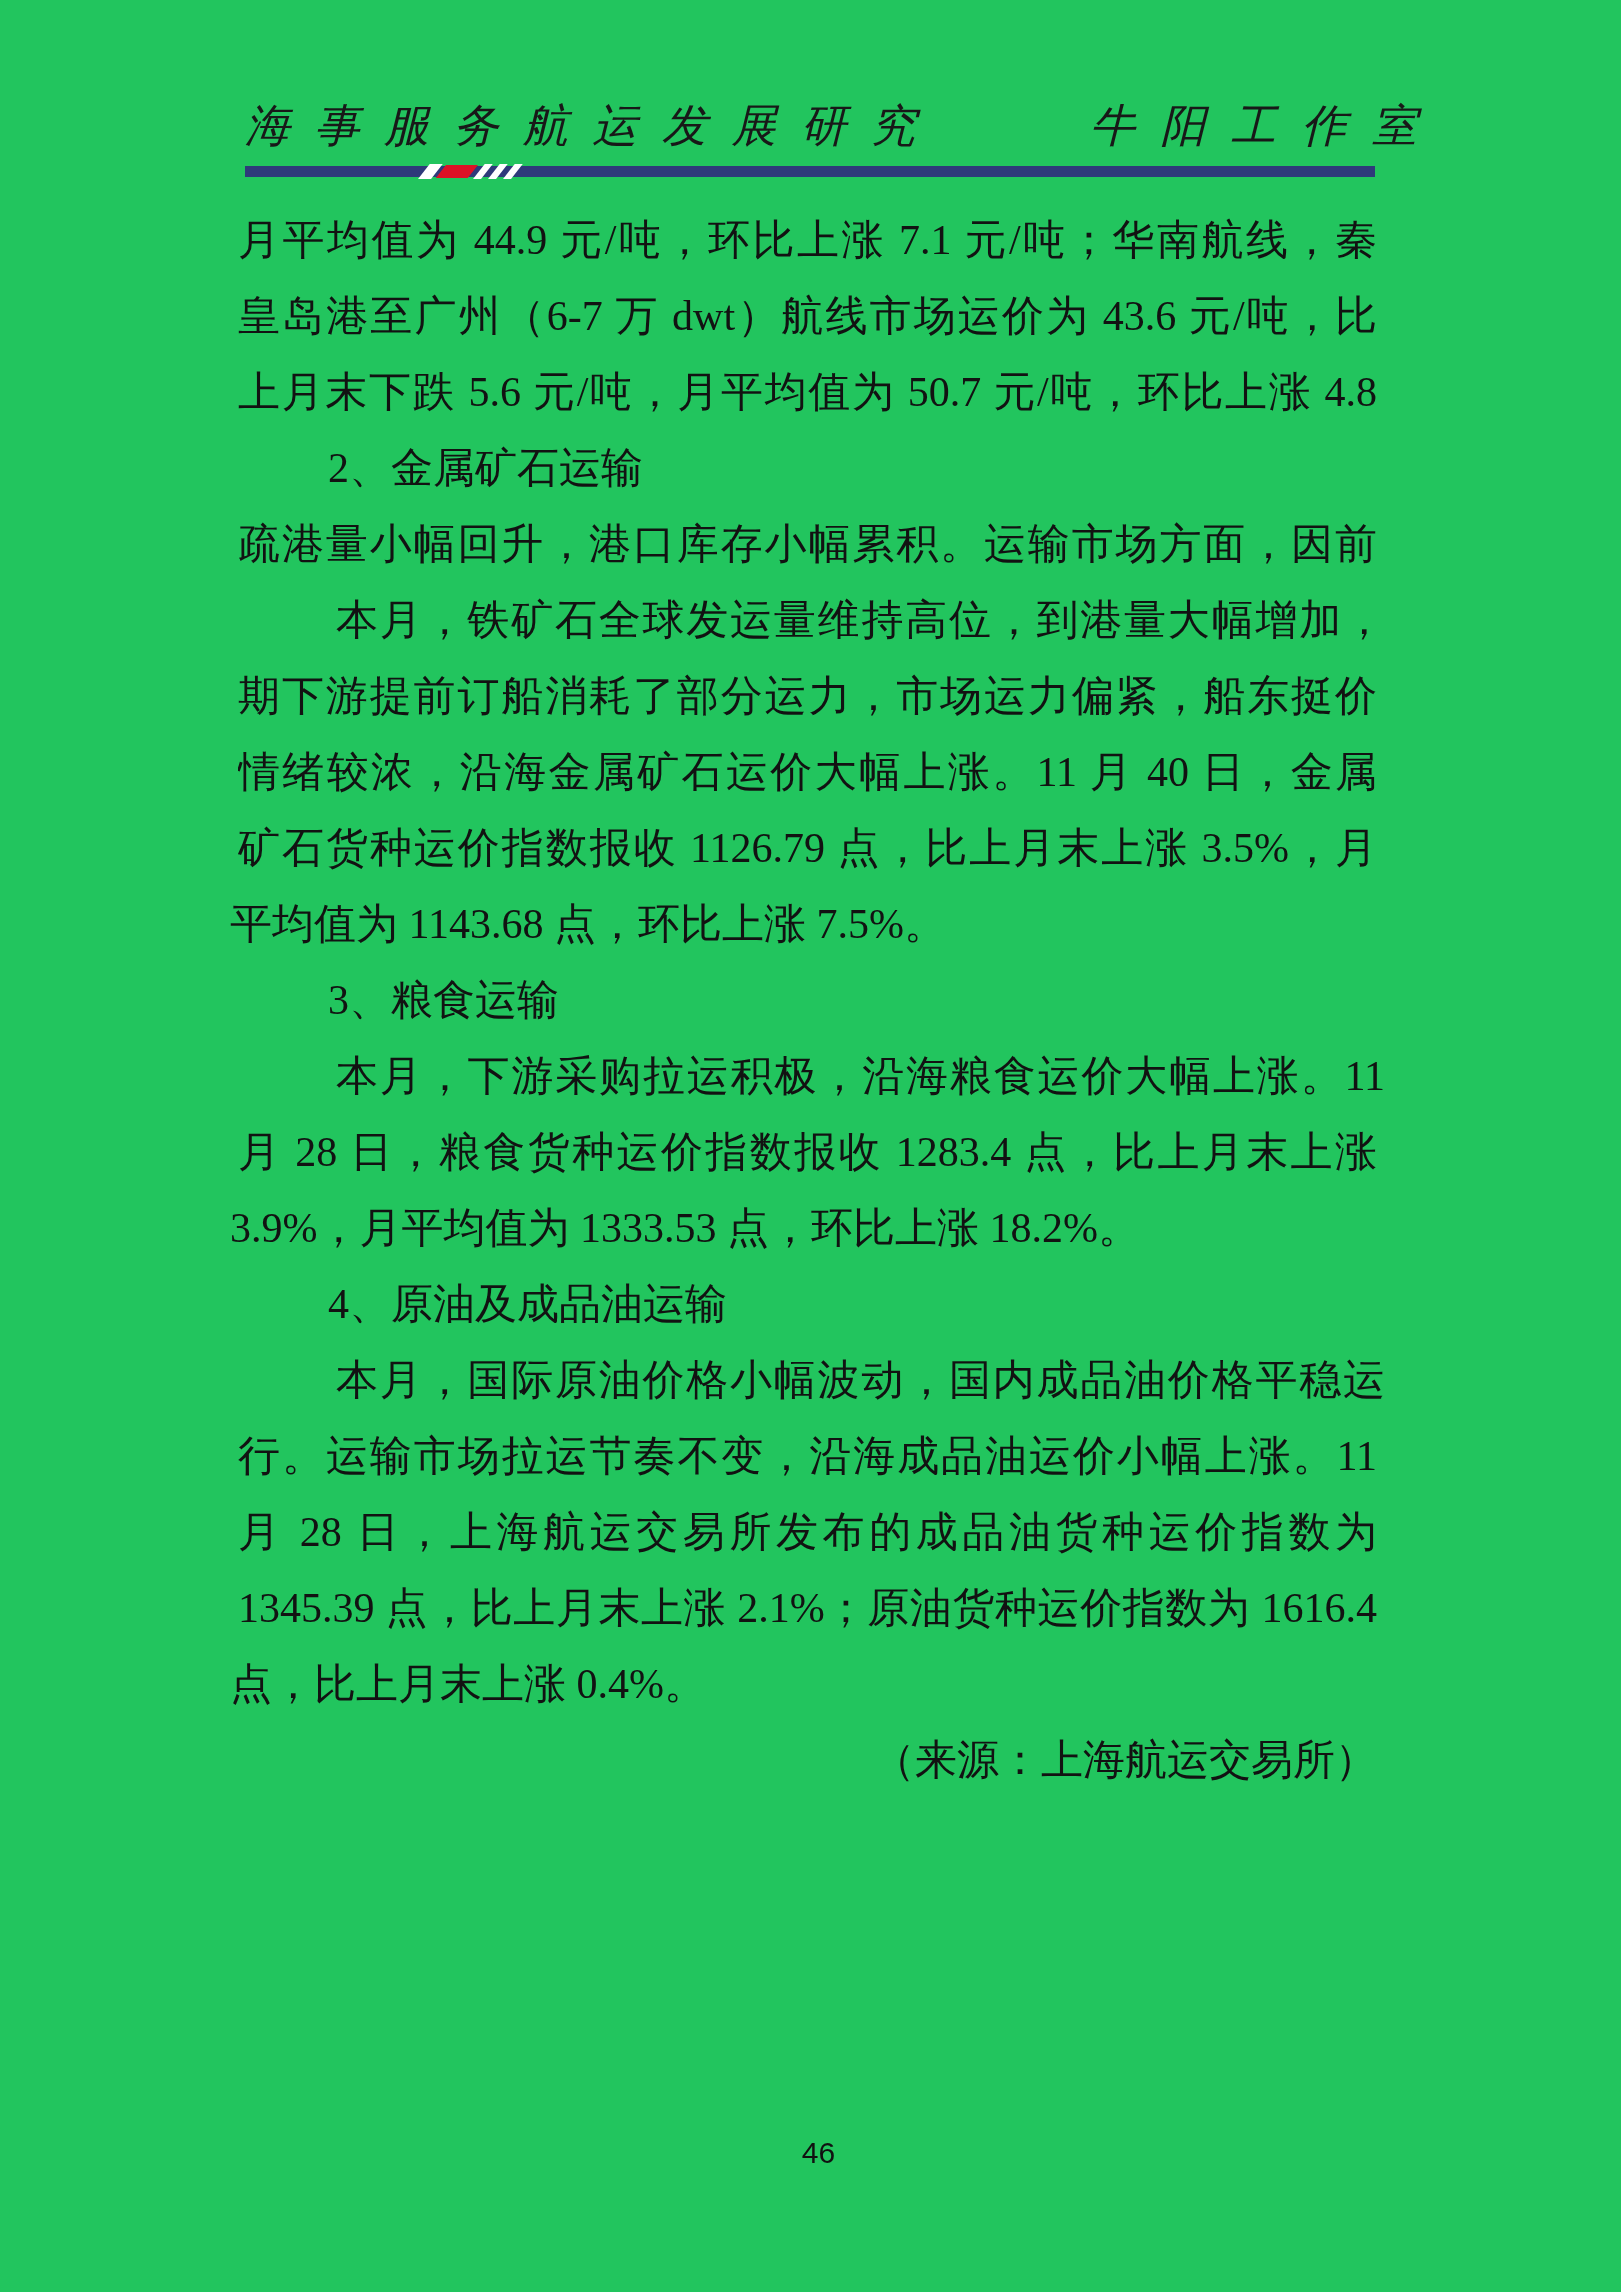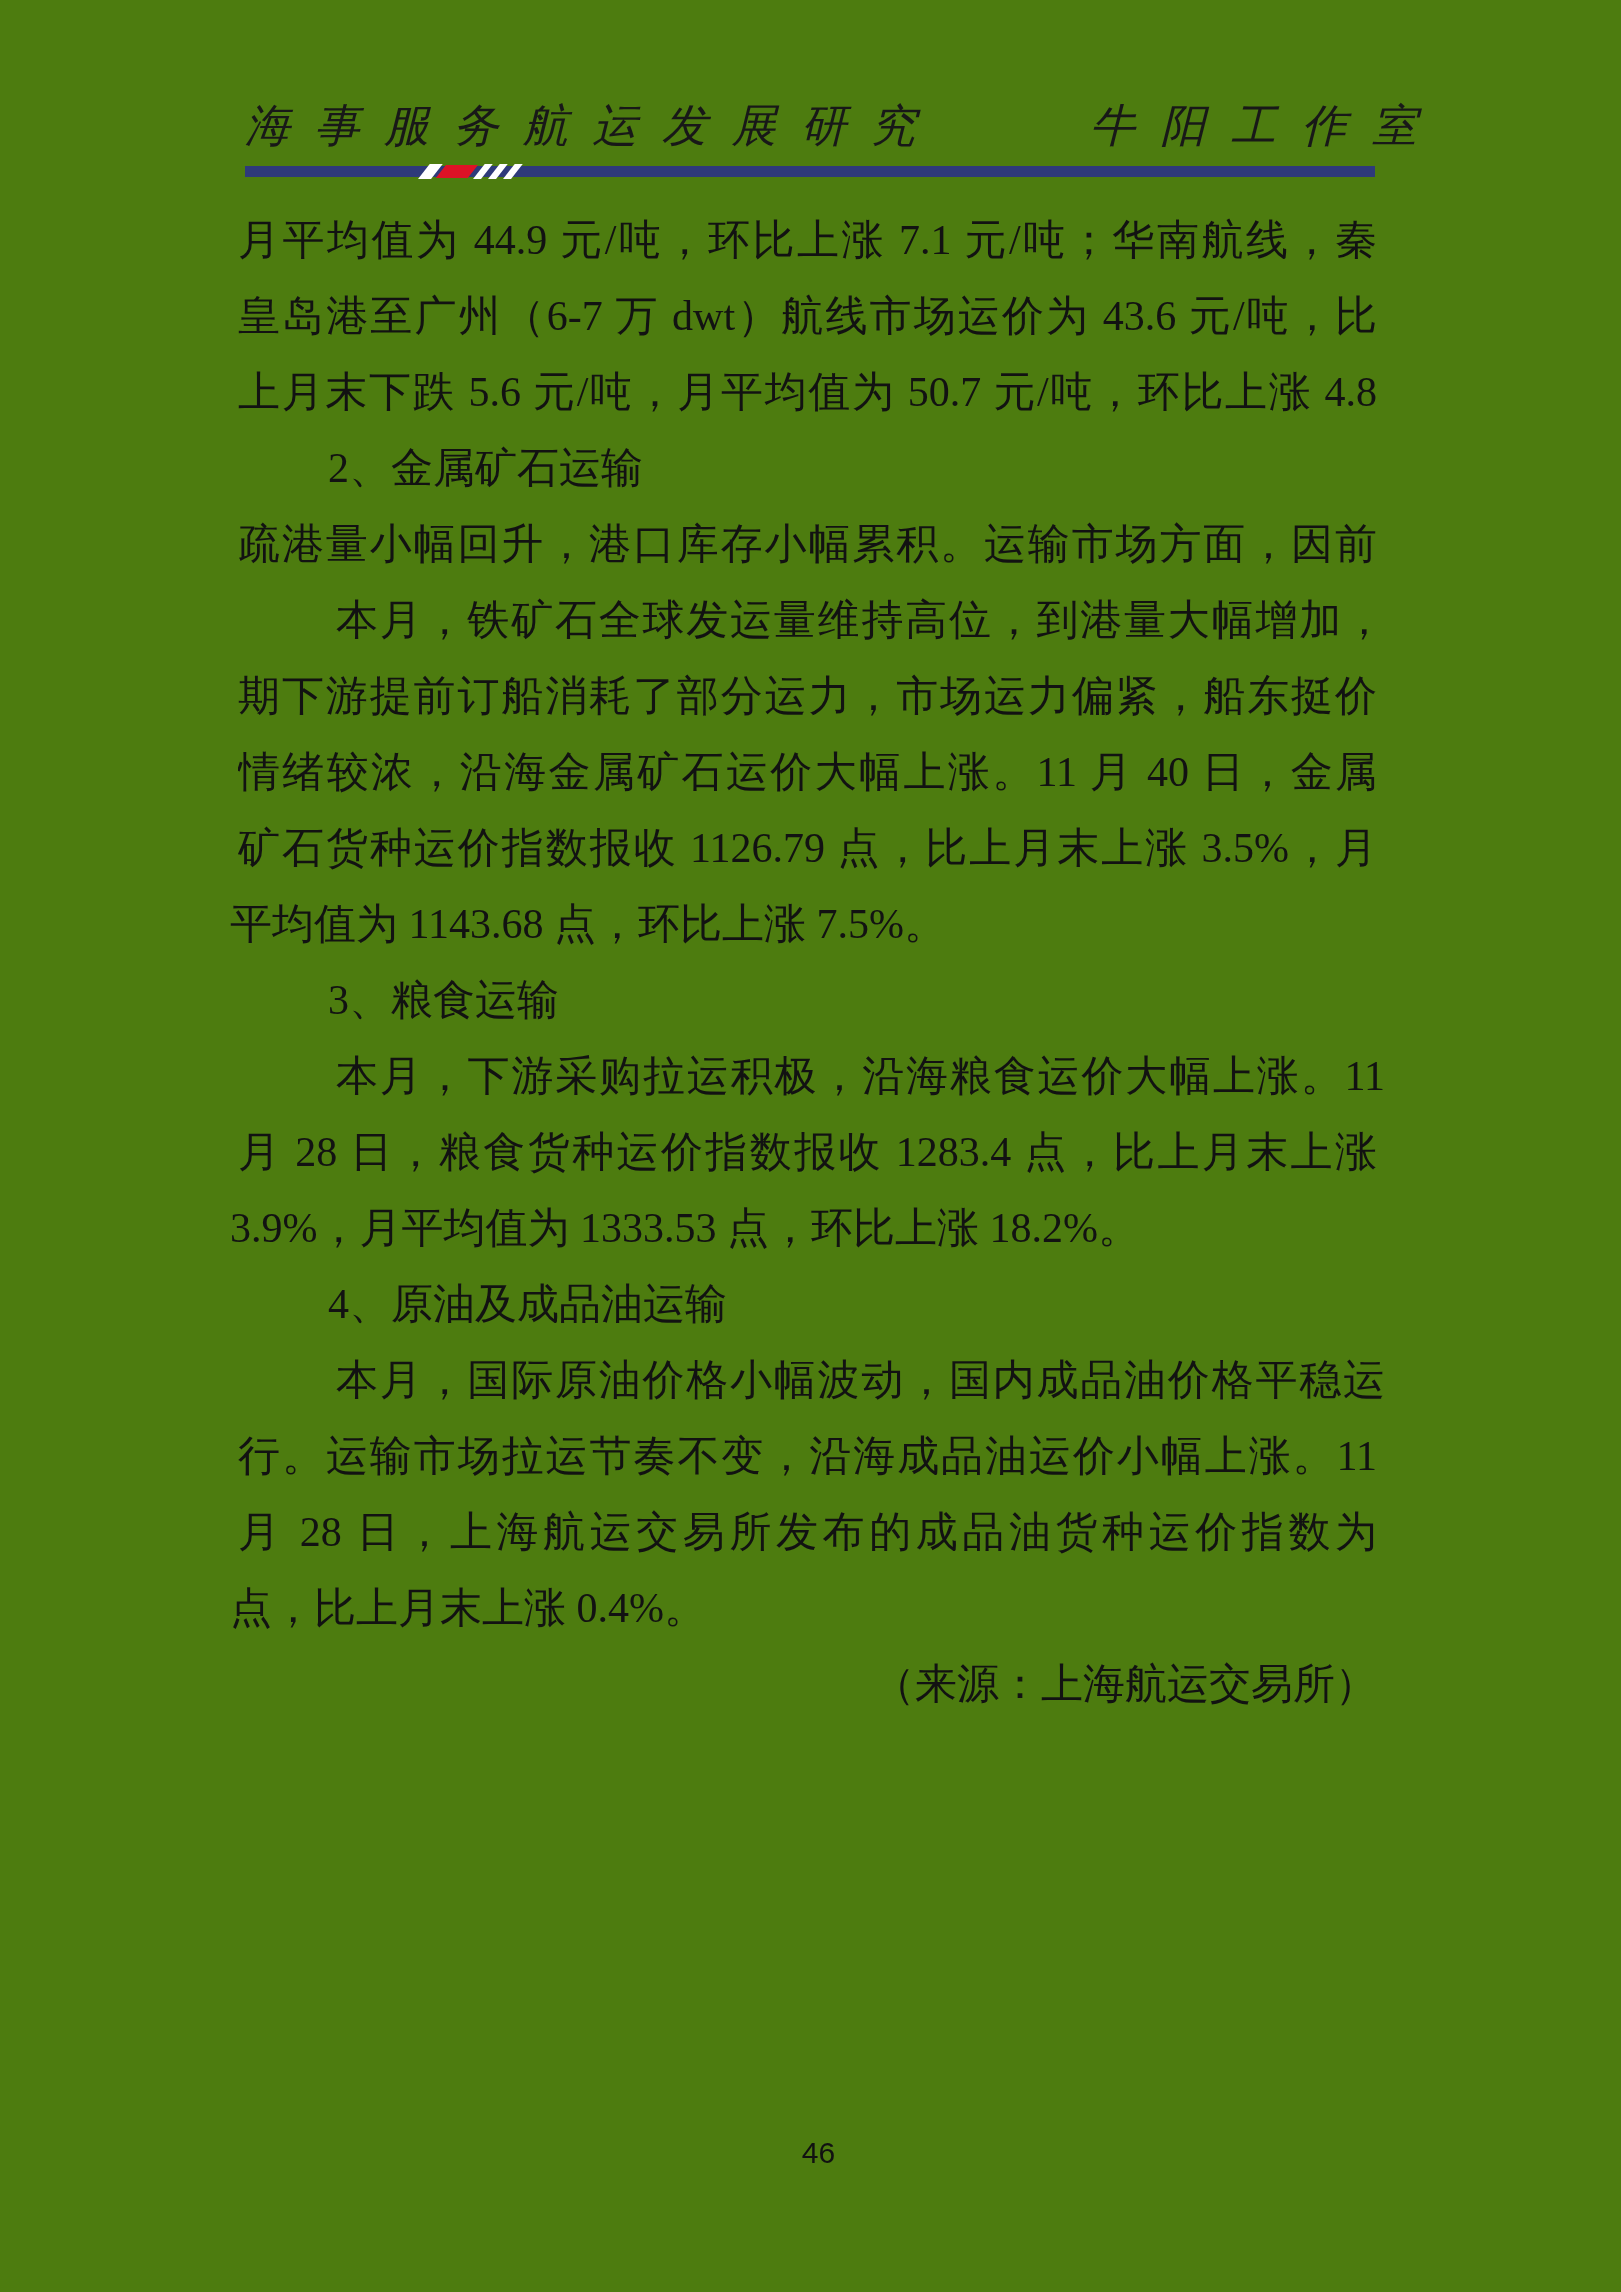--- a/index.html
+++ b/index.html
@@ -5,21 +5,21 @@
   html, body {
     margin: 0;
     padding: 0;
     background: #e8e8e8;
   }
   .page {
     position: relative;
     width: 1621px;
     height: 2293px;
     margin: 0 auto;
-    background: #4d7c0f;
+    background: #22c55e;
     overflow: hidden;
     font-family: "Liberation Serif", "DejaVu Serif", serif;
     color: #121212;
   }
 
   
   .header-row {
     position: absolute;
     top: 96px;
     left: 245px;
@@ -132,20 +132,21 @@
     <div class="ln full">矿石货种运价指数报收 1126.79 点，比上月末上涨 3.5%，月</div>
     <div class="ln end">平均值为 1143.68 点，环比上涨 7.5%。</div>
     <div class="ln heading">3、粮食运输</div>
     <div class="ln full indent">本月，下游采购拉运积极，沿海粮食运价大幅上涨。11</div>
     <div class="ln full">月 28 日，粮食货种运价指数报收 1283.4 点，比上月末上涨</div>
     <div class="ln end">3.9%，月平均值为 1333.53 点，环比上涨 18.2%。</div>
     <div class="ln heading">4、原油及成品油运输</div>
     <div class="ln full indent">本月，国际原油价格小幅波动，国内成品油价格平稳运</div>
     <div class="ln full">行。运输市场拉运节奏不变，沿海成品油运价小幅上涨。11</div>
     <div class="ln full">月 28 日，上海航运交易所发布的成品油货种运价指数为</div>
+    <div class="ln full">1345.39 点，比上月末上涨 2.1%；原油货种运价指数为 1616.4</div>
     <div class="ln end">点，比上月末上涨 0.4%。</div>
     <div class="ln source">（来源：上海航运交易所）</div>
   </div>
 
   <div class="page-number">46</div>
 
 </div>
 
 
 </body></html>

